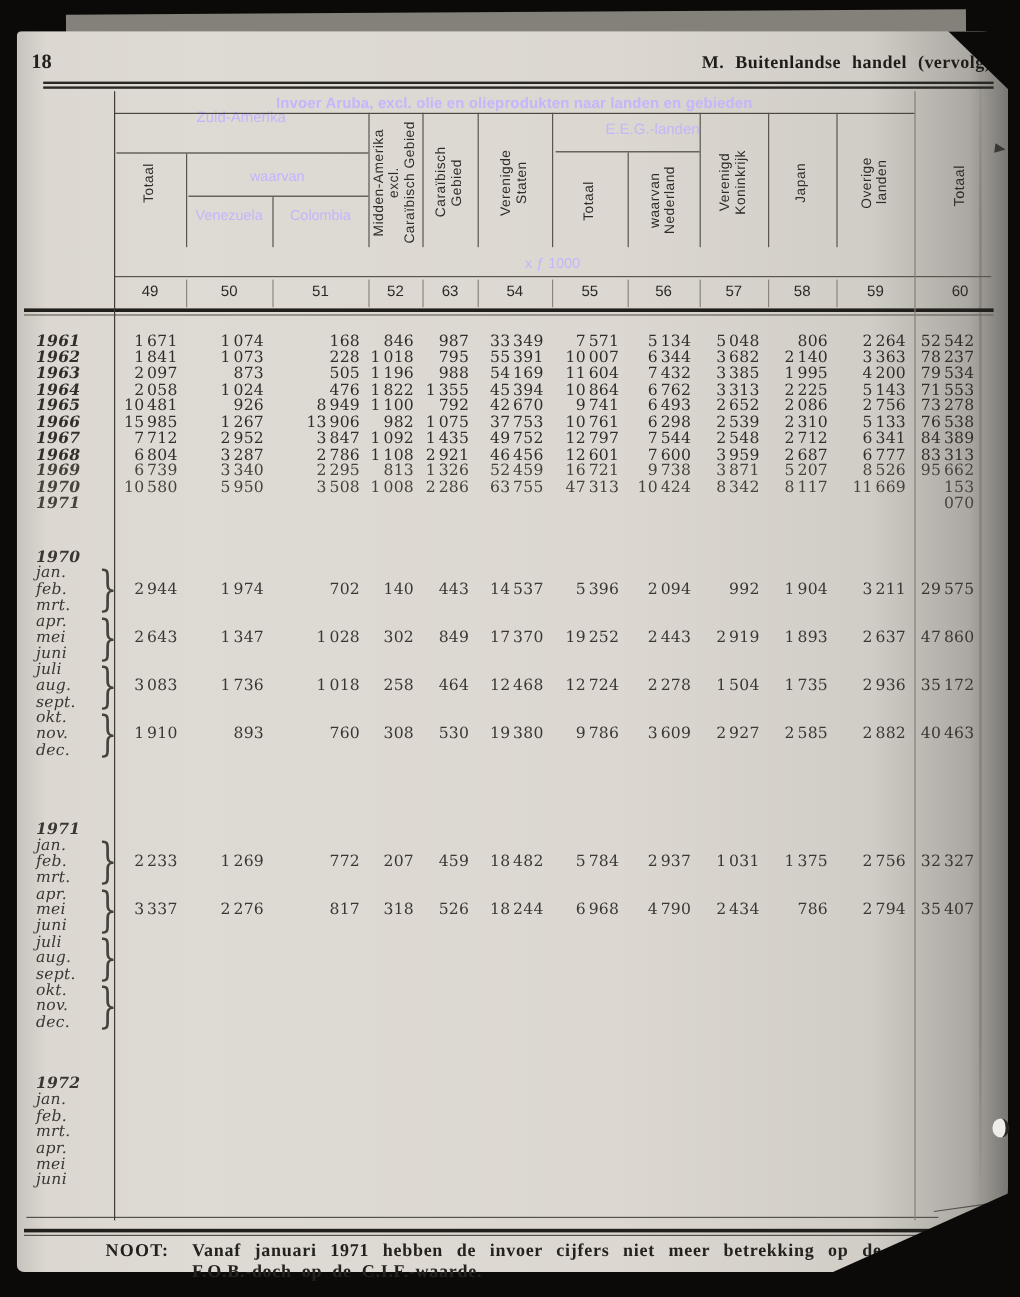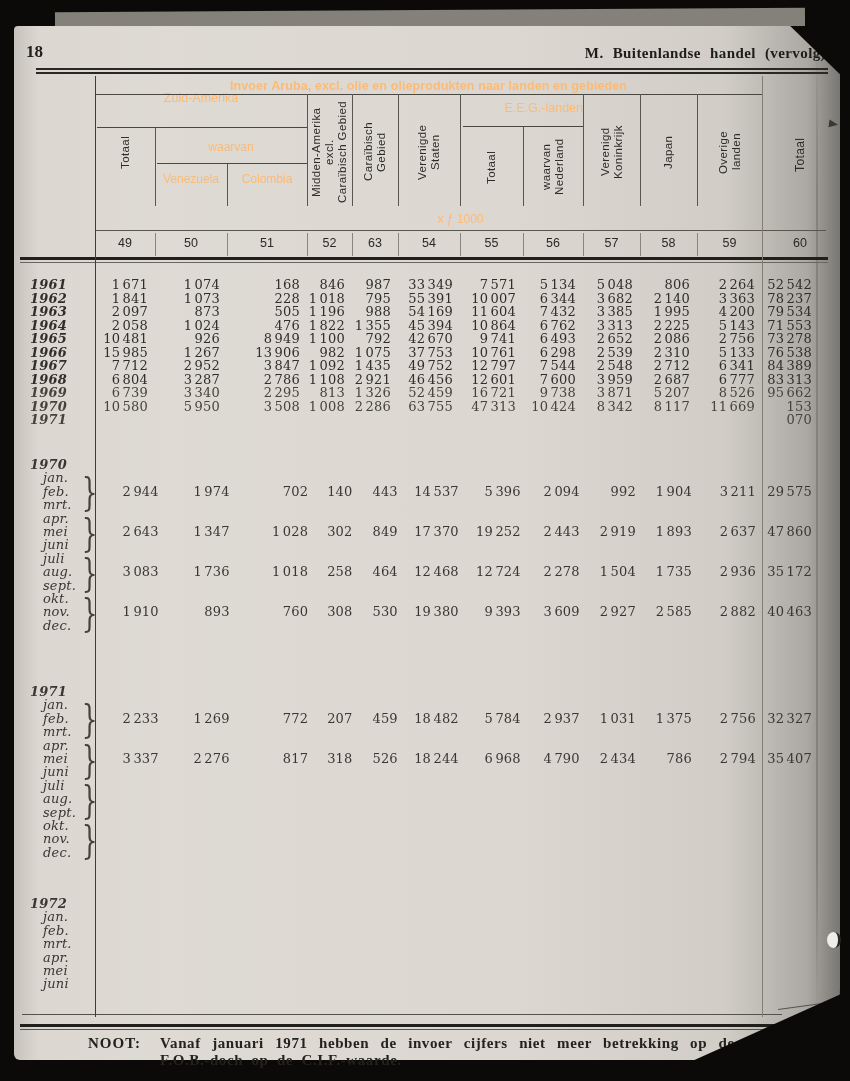--- a/index.html
+++ b/index.html
@@ -18,21 +18,21 @@
   .corner-tr{position:absolute;left:782px;top:26px;width:68px;height:58px;background:#0b0a09;
              clip-path:polygon(12% 0,100% 0,100% 100%);}
   .corner-br{position:absolute;left:690px;top:990px;width:160px;height:91px;background:#0b0a09;
              clip-path:polygon(0 79%,100% 0,100% 100%,0 100%);}
   .speck-arrow{position:absolute;left:829px;top:120px;width:0;height:0;
                border-left:9px solid #3a3732;border-top:4px solid transparent;border-bottom:4px solid transparent;
                transform:rotate(8deg);}
   .speck-blob{position:absolute;left:827px;top:932px;width:11px;height:16px;background:#efede9;
               border-right:3px solid #2a2824;border-radius:50%;}
   .hl,.vl{position:absolute;background:#4a4740;}
-  .txt{position:absolute;color:#fdba74;}
+  .txt{position:absolute;color:#c4b5fd;}
 
   #pn{left:26px;top:42px;font:700 17px "Liberation Serif",serif;color:#23211d;}
   #ph{right:24px;top:45px;font:700 15px "Liberation Serif",serif;letter-spacing:0.4px;word-spacing:5px;color:#1f1d1a;}
 
   #t-title{left:95px;top:79px;width:667px;text-align:center;font-weight:bold;font-size:12.5px;letter-spacing:0.1px;}
   #g-za{left:95px;top:91px;width:212px;text-align:center;font-size:12.5px;}
   #g-waarvan{left:155px;top:140px;width:152px;text-align:center;font-size:12px;}
   #g-ven{left:155px;top:172px;width:72px;text-align:center;font-size:12px;}
   #g-col{left:227px;top:172px;width:80px;text-align:center;font-size:12px;}
   #g-eeg{left:460px;top:101px;width:123px;text-align:right;font-size:12.5px;}
@@ -59,21 +59,21 @@
   .c6{width:63px}.c7{width:60px}.c8{width:57px}.c9{width:57px}.c10{width:65px}.c11{width:76px}
   .lab{width:73px;padding-left:8px;box-sizing:border-box;}
 
   #year-rows{position:absolute;left:22px;top:278px;}
   .row{display:flex;height:13.5px;line-height:13.5px;font-family:"DejaVu Serif","Liberation Serif",serif;
        font-size:13px;color:#302e2a;letter-spacing:0.2px;}
   .row.faded{color:#46433d;}
   .cell{text-align:right;padding-right:7px;box-sizing:border-box;word-spacing:-2px;}
   .cell.c11{padding-right:26px;}
   .ylab{font-style:italic;font-weight:bold;}
-  .mlab{font-style:italic;margin-left:13px;}
+  .mlab{font-style:italic;}
 
   .msec{position:absolute;left:22px;}
   .msec .row{height:13.4px;line-height:13.4px;color:#3a3733;}
   .brace{position:absolute;left:56px;width:20px;height:40px;font:40px/40px "DejaVu Serif",serif;
          color:#45423c;transform:scaleX(0.62);}
 
   #note-label{left:88px;top:1035px;font:700 15px "Liberation Serif",serif;letter-spacing:1px;color:#22201c;}
   #note-line1{left:160px;top:1035px;font:700 15px "Liberation Serif",serif;letter-spacing:0.6px;word-spacing:7px;color:#24221e;}
   #note-line2{left:160px;top:1052px;font:700 15px "Liberation Serif",serif;letter-spacing:0.6px;word-spacing:4px;color:#24221e;}
   .ghost{position:absolute;transform:scaleX(-1);color:#9a958a;font:700 14px "Liberation Serif",serif;opacity:0.55;}
@@ -453,21 +453,21 @@
           <div class="cell c11"></div>
         </div>
         <div class="row">
           <div class="lab mlab">nov.</div>
           <div class="cell c0">1 910</div>
           <div class="cell c1">893</div>
           <div class="cell c2">760</div>
           <div class="cell c3">308</div>
           <div class="cell c4">530</div>
           <div class="cell c5">19 380</div>
-          <div class="cell c6">9 393</div>
+          <div class="cell c6">9 786</div>
           <div class="cell c7">3 609</div>
           <div class="cell c8">2 927</div>
           <div class="cell c9">2 585</div>
           <div class="cell c10">2 882</div>
           <div class="cell c11">40 463</div>
         </div>
         <div class="row">
           <div class="lab mlab">dec.</div>
           <div class="cell c0"></div>
           <div class="cell c1"></div>

